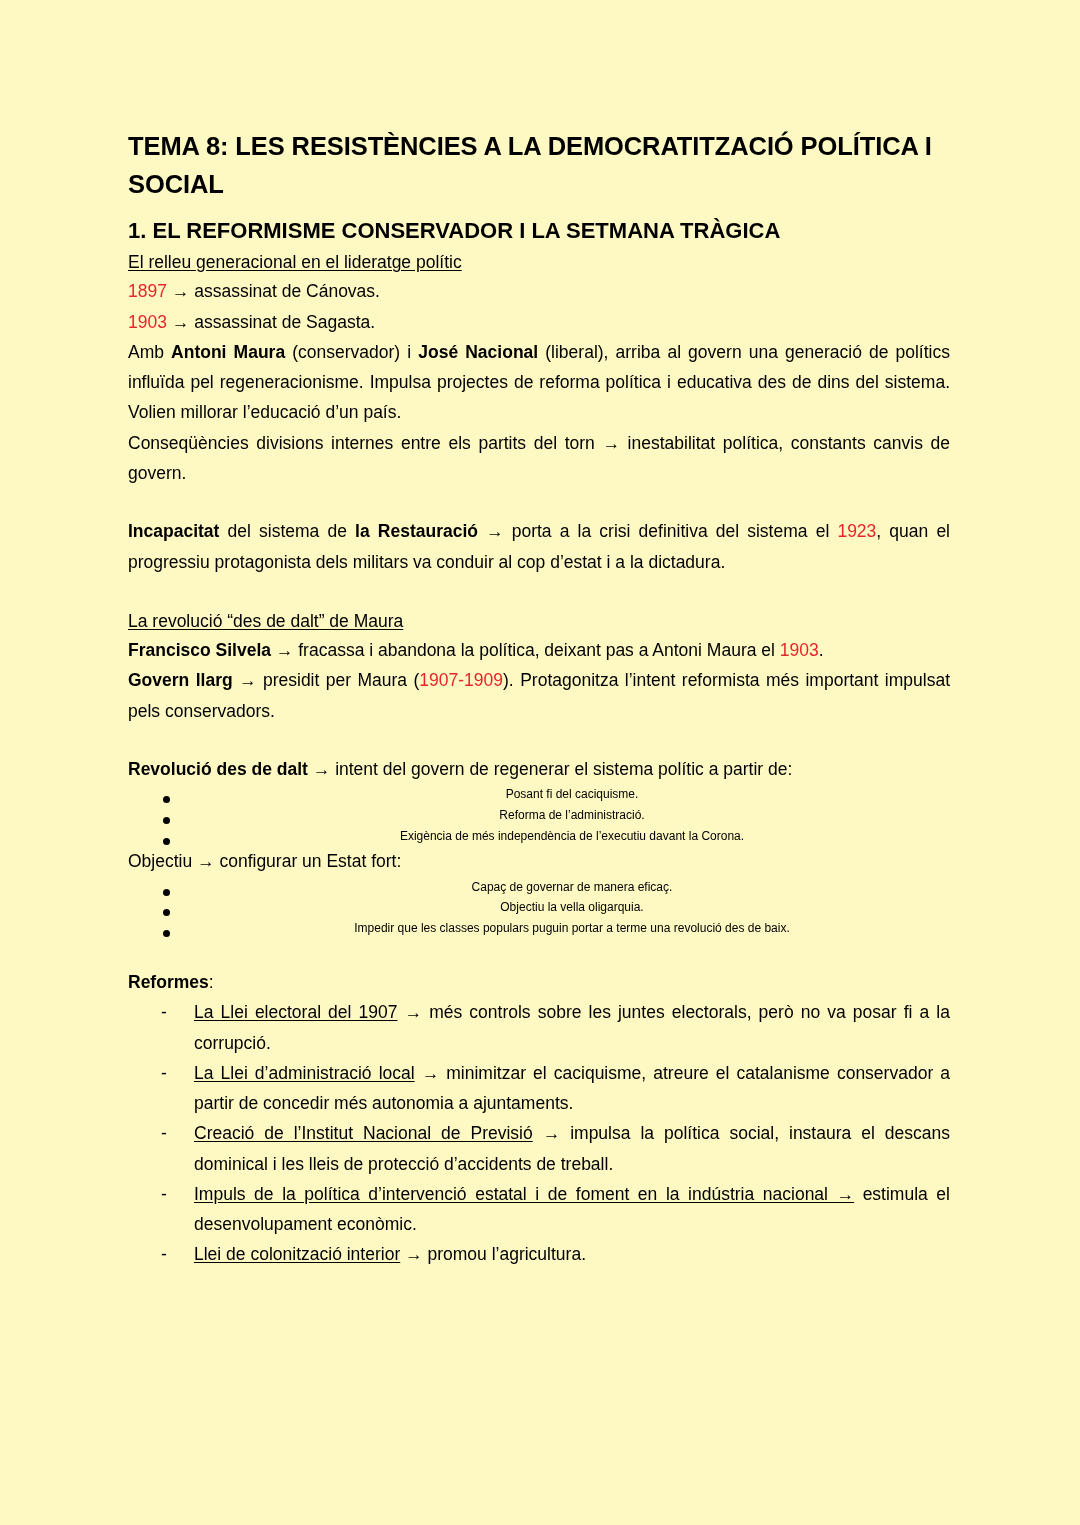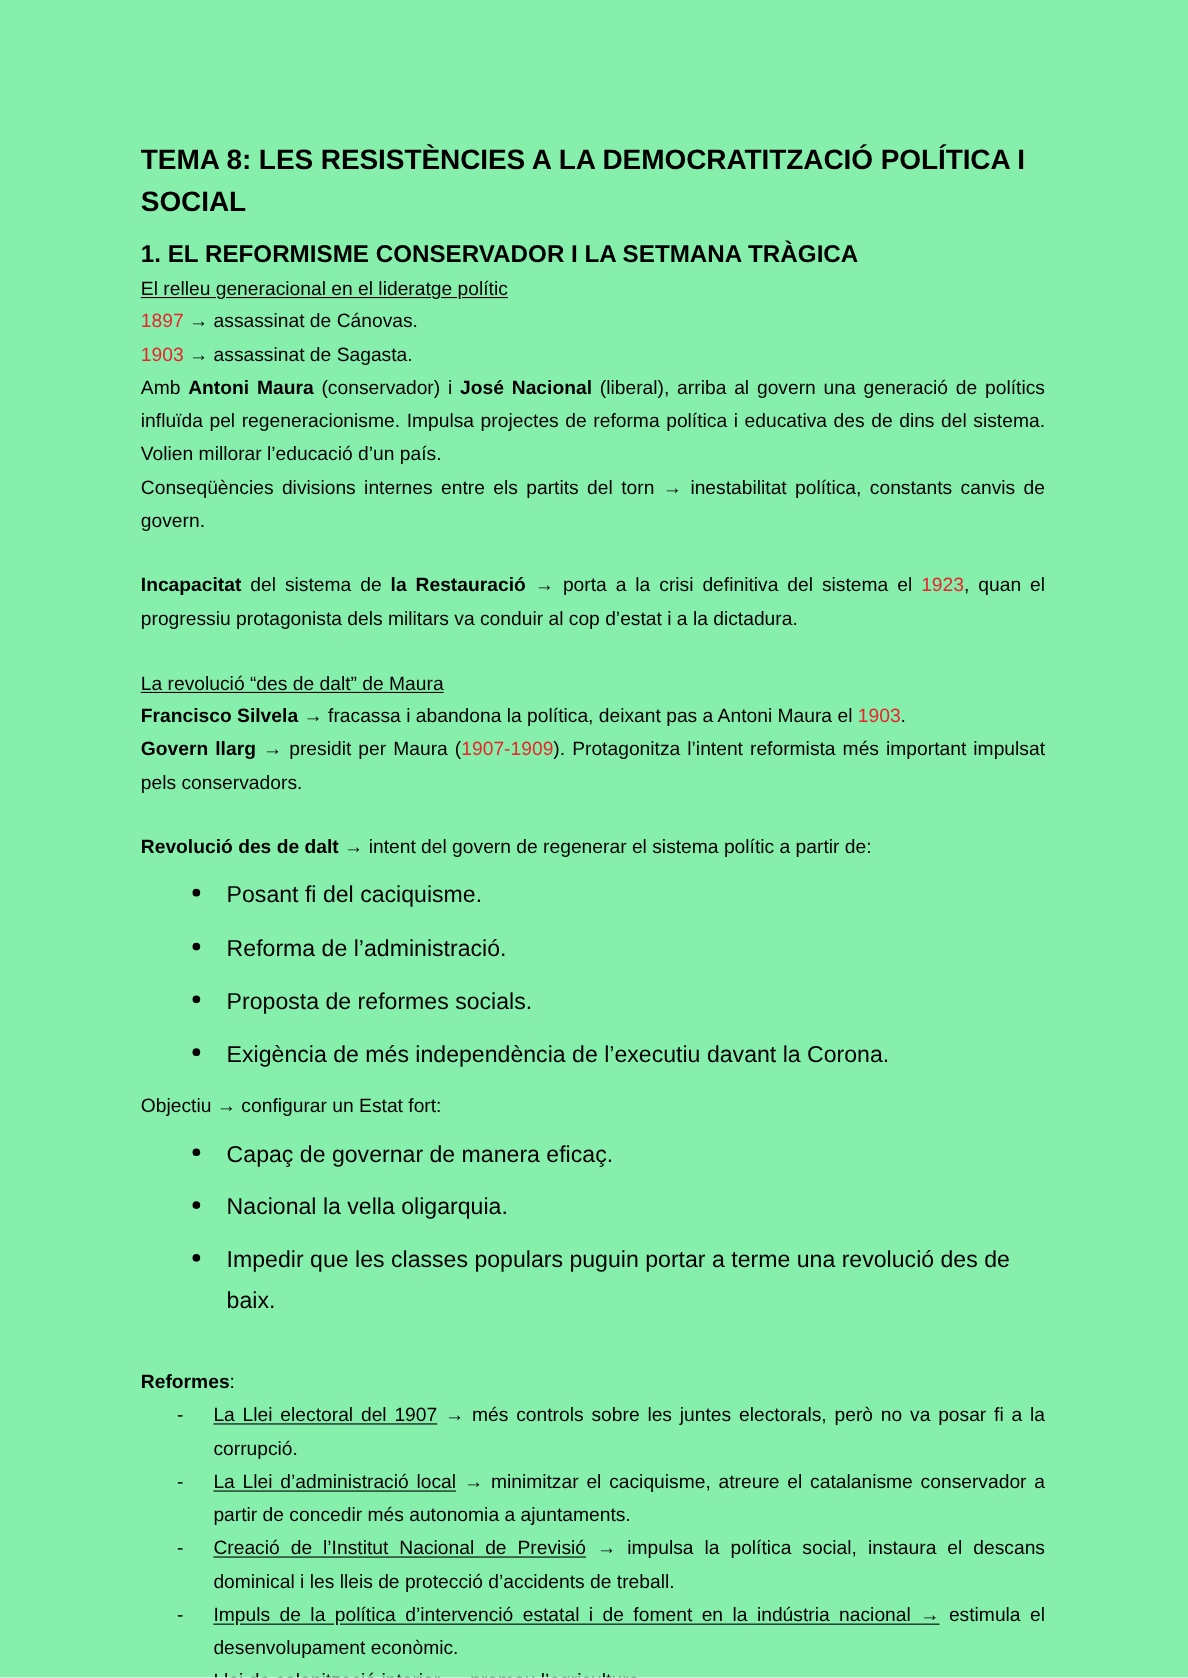--- a/index.html
+++ b/index.html
@@ -9,21 +9,21 @@
     background: #ffffff;
   }
   body {
     font-family: "Liberation Sans", sans-serif;
     color: #000000;
   }
   .page {
     position: relative;
     width: 1080px;
     height: 1525px;
-    background: #86efac;
+    background: #fef9c3;
     box-sizing: border-box;
     padding: 0;
     overflow: hidden;
   }
   .content {
     position: absolute;
     left: 128px;
     top: 128px;
     width: 822px;
   }
@@ -73,24 +73,25 @@
   .spacer-lg { height: 30px; }
 
   
   ul.dot-list {
     list-style: none;
     margin: 0;
     padding: 0;
   }
   ul.dot-list > li {
     position: relative;
-    font-size: 21px;
+    font-size: 12px;
     line-height: 1.73;
     padding-left: 66px;
-    margin: 12px;
+    margin: 0;
+    text-align: center;
   }
   ul.dot-list > li::before {
     content: "";
     position: absolute;
     left: 35px;
     top: 12px;
     width: 7px;
     height: 7px;
     border-radius: 50%;
     background: #000000;
@@ -152,29 +153,28 @@
 
     <p class="para"><span class="b">Govern llarg</span><span> → presidit per Maura (</span><span class="red">1907-1909</span><span>). Protagonitza l’intent reformista més important impulsat pels conservadors.</span></p>
 
     <div class="spacer-md"></div>
 
     <p class="para nojust"><span class="b">Revolució des de dalt</span><span> → intent del govern de regenerar el sistema polític a partir de:</span></p>
 
     <ul class="dot-list">
       <li>Posant fi del caciquisme.</li>
       <li>Reforma de l’administració.</li>
-      <li>Proposta de reformes socials.</li>
       <li>Exigència de més independència de l’executiu davant la Corona.</li>
     </ul>
 
     <p class="para nojust">Objectiu → configurar un Estat fort:</p>
 
     <ul class="dot-list">
       <li>Capaç de governar de manera eficaç.</li>
-      <li>Nacional la vella oligarquia.</li>
+      <li>Objectiu la vella oligarquia.</li>
       <li>Impedir que les classes populars puguin portar a terme una revolució des de baix.</li>
     </ul>
 
     <div class="spacer-md"></div>
 
     <p class="para nojust"><span class="b">Reformes</span><span>:</span></p>
 
     <ul class="dash-list">
       <li><span class="u">La Llei electoral del 1907</span><span> → més controls sobre les juntes electorals, però no va posar fi a la corrupció.</span></li>
       <li><span class="u">La Llei d’administració local</span><span> → minimitzar el caciquisme, atreure el catalanisme conservador a partir de concedir més autonomia a ajuntaments.</span></li>

